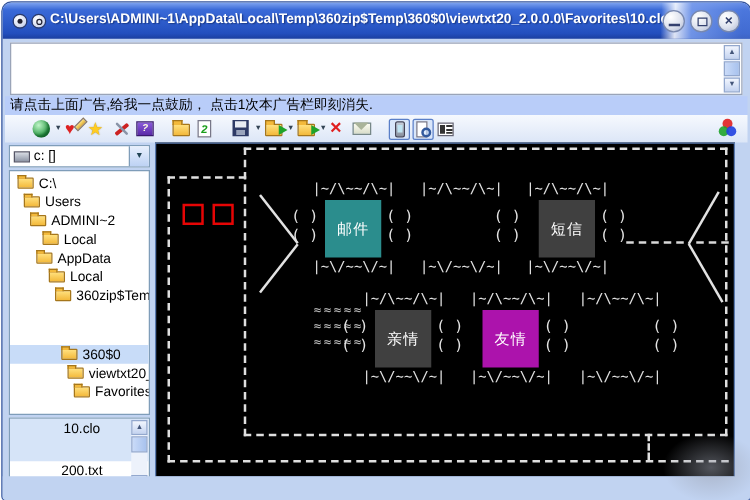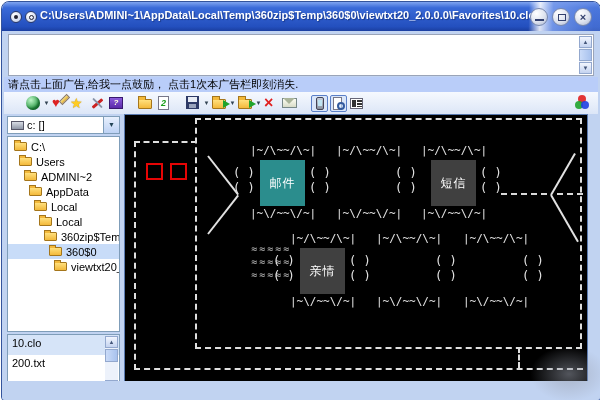--- a/index.html
+++ b/index.html
@@ -70,21 +70,21 @@
   .combo{position:absolute;left:5px;top:114px;width:113px;height:18px;background:#fff;border:1px solid #7F9DB9;box-sizing:border-box;display:flex;align-items:center;}
   .drive-ic{width:11px;height:7px;background:linear-gradient(#D8DCE4,#8E96A6);border:1px solid #556;margin:0 3px;flex:none;}
   .combo-val{font-size:11px;color:#000;flex:1;}
   .combo-btn{width:15px;height:16px;background:linear-gradient(#E8F0FD,#BDD2F4);border-left:1px solid #7F9DB9;color:#245;font-size:7px;line-height:16px;text-align:center;flex:none;}
   .treebox{position:absolute;left:5px;top:134px;width:113px;height:196px;background:#fff;border:1px solid #7F9DB9;box-sizing:border-box;overflow:hidden;padding-top:2px;}
   .trow{height:15px;display:flex;align-items:center;font-size:11px;color:#000;white-space:nowrap;}
   .trow.sel{background:#C8DCF8;}
   .fold{width:13px;height:9px;background:linear-gradient(#FFE07D,#F3B93B);border:1px solid #A5761B;border-radius:1px;position:relative;margin-right:4px;flex:none;box-sizing:border-box;}
   .fold::before{content:'';position:absolute;left:-1px;top:-3px;width:5px;height:2px;background:#F3B93B;border:1px solid #A5761B;border-bottom:none;}
   .filebox{position:absolute;left:5px;top:332px;width:113px;height:60px;background:#fff;border:1px solid #7F9DB9;box-sizing:border-box;overflow:hidden;}
-  .frow{height:20px;line-height:17px;font-size:11px;padding-left:4px;color:#000;}
+  .frow{height:34px;line-height:17px;font-size:11px;padding-left:4px;color:#000;text-align:center;}
   .frow.sel{background:#D6E4F8;}
   .filebox .vscroll{background:#EDF2FB;}
   
   .canvas{position:absolute;left:122px;top:112px;width:462px;height:266px;background:#000;border:1px solid #5A7AB0;box-sizing:content-box;overflow:hidden;}
   #diagram{position:absolute;left:0;top:0;width:100%;height:100%;font-family:"DejaVu Sans Mono",monospace;}
   .bigbox{position:absolute;left:70px;top:3px;width:383px;height:227px;border:2px dashed #DFDFDF;}
   .leftbox{position:absolute;left:9px;top:26px;width:61px;height:227px;border-top:2px dashed #DFDFDF;border-left:2px dashed #DFDFDF;}
   .bottomline{position:absolute;left:9px;top:253px;width:449px;border-top:2px dashed #DFDFDF;}
   .connector{position:absolute;left:393px;top:232px;height:21px;border-left:2px dashed #DFDFDF;}
   .redsq{position:absolute;width:13px;height:13px;border:2px solid #E60505;}
@@ -214,43 +214,47 @@
         <span>C:\</span>
       </div>
       <div class="trow" style="padding-left: 11px;">
         <i class="fold"></i>
         <span>Users</span>
       </div>
       <div class="trow" style="padding-left: 16px;">
         <i class="fold"></i>
         <span>ADMINI~2</span>
       </div>
+      <div class="trow" style="padding-left: 26px;">
+        <i class="fold"></i>
+        <span>Local</span>
+      </div>
       <div class="trow" style="padding-left: 21px;">
         <i class="fold"></i>
         <span>AppData</span>
       </div>
-      <div class="trow" style="padding-left: 26px;">
+      <div class="trow" style="padding-left: 31px;">
         <i class="fold"></i>
         <span>Local</span>
       </div>
-      <div class="trow" style="padding-left: 31px;">
-        <i class="fold"></i>
-        <span>Local</span>
-      </div>
       <div class="trow" style="padding-left: 36px;">
         <i class="fold"></i>
         <span>360zip$Temp</span>
       </div>
-      <div class="trow sel" style="padding-left: 41px;">
+      <div class="trow sel" style="padding-left: 41px; margin-top: 32px;">
         <i class="fold"></i>
         <span>360$0</span>
       </div>
       <div class="trow" style="padding-left: 46px;">
         <i class="fold"></i>
         <span>viewtxt20_2.0.0.0</span>
+      </div>
+      <div class="trow" style="padding-left: 51px;">
+        <i class="fold"></i>
+        <span>Favorites</span>
       </div>
     </div>
 
   <div class="filebox">
     <div id="files">
         <div class="frow sel">10.clo</div>
         <div class="frow">200.txt</div>
       </div>
     <div class="vscroll">
       <div class="sb-btn" style="top:0">▲</div>
@@ -298,20 +302,23 @@
 ( )</div>
         <div class="cellsq" style="left: 175px; top: 133px; background: #404040;">
           <span>亲情</span>
         </div>
         <div class="decor" style="left: 165px; top: 117px;">|~/\~~/\~|</div>
         <div class="decor" style="left: 165px; top: 180px;">|~\/~~\/~|</div>
         <div class="parens" style="left: 224px; top: 139px;">( )
 ( )</div>
         <div class="parens" style="left: 148px; top: 139px;">( )
 ( )</div>
+        <div class="cellsq" style="left: 261px; top: 133px; background: rgb(172, 19, 172);">
+          <span>友情</span>
+        </div>
         <div class="decor" style="left: 251px; top: 117px;">|~/\~~/\~|</div>
         <div class="decor" style="left: 251px; top: 180px;">|~\/~~\/~|</div>
         <div class="parens" style="left: 310px; top: 139px;">( )
 ( )</div>
         <div class="decor" style="left: 338px; top: 117px;">|~/\~~/\~|</div>
         <div class="decor" style="left: 338px; top: 180px;">|~\/~~\/~|</div>
         <div class="parens" style="left: 397px; top: 139px;">( )
 ( )</div>
       </div>
   </div>

